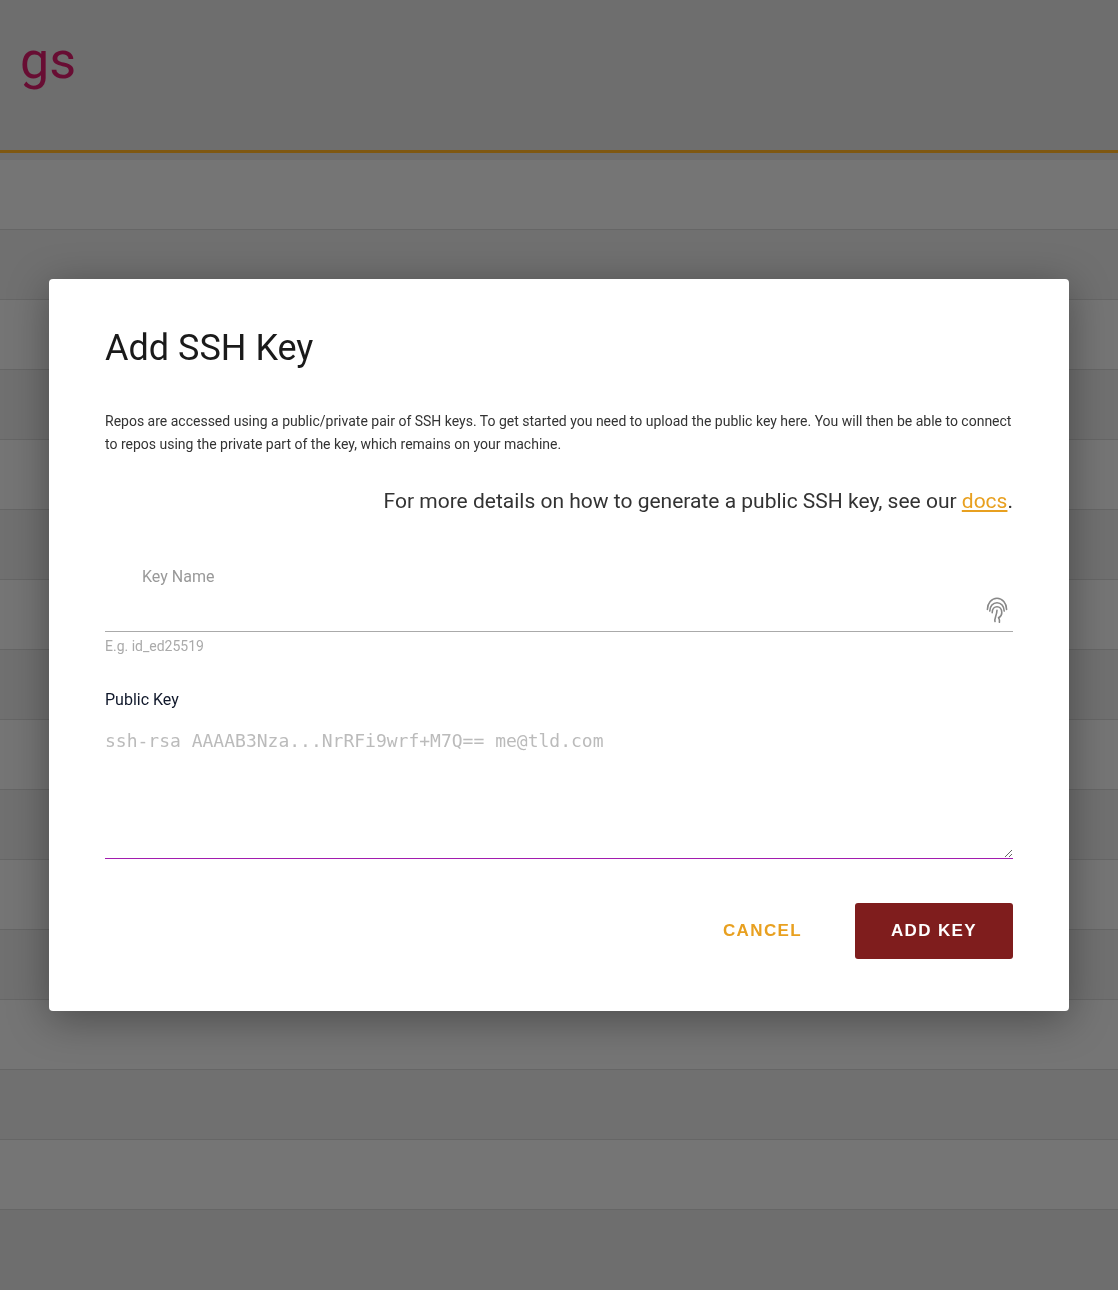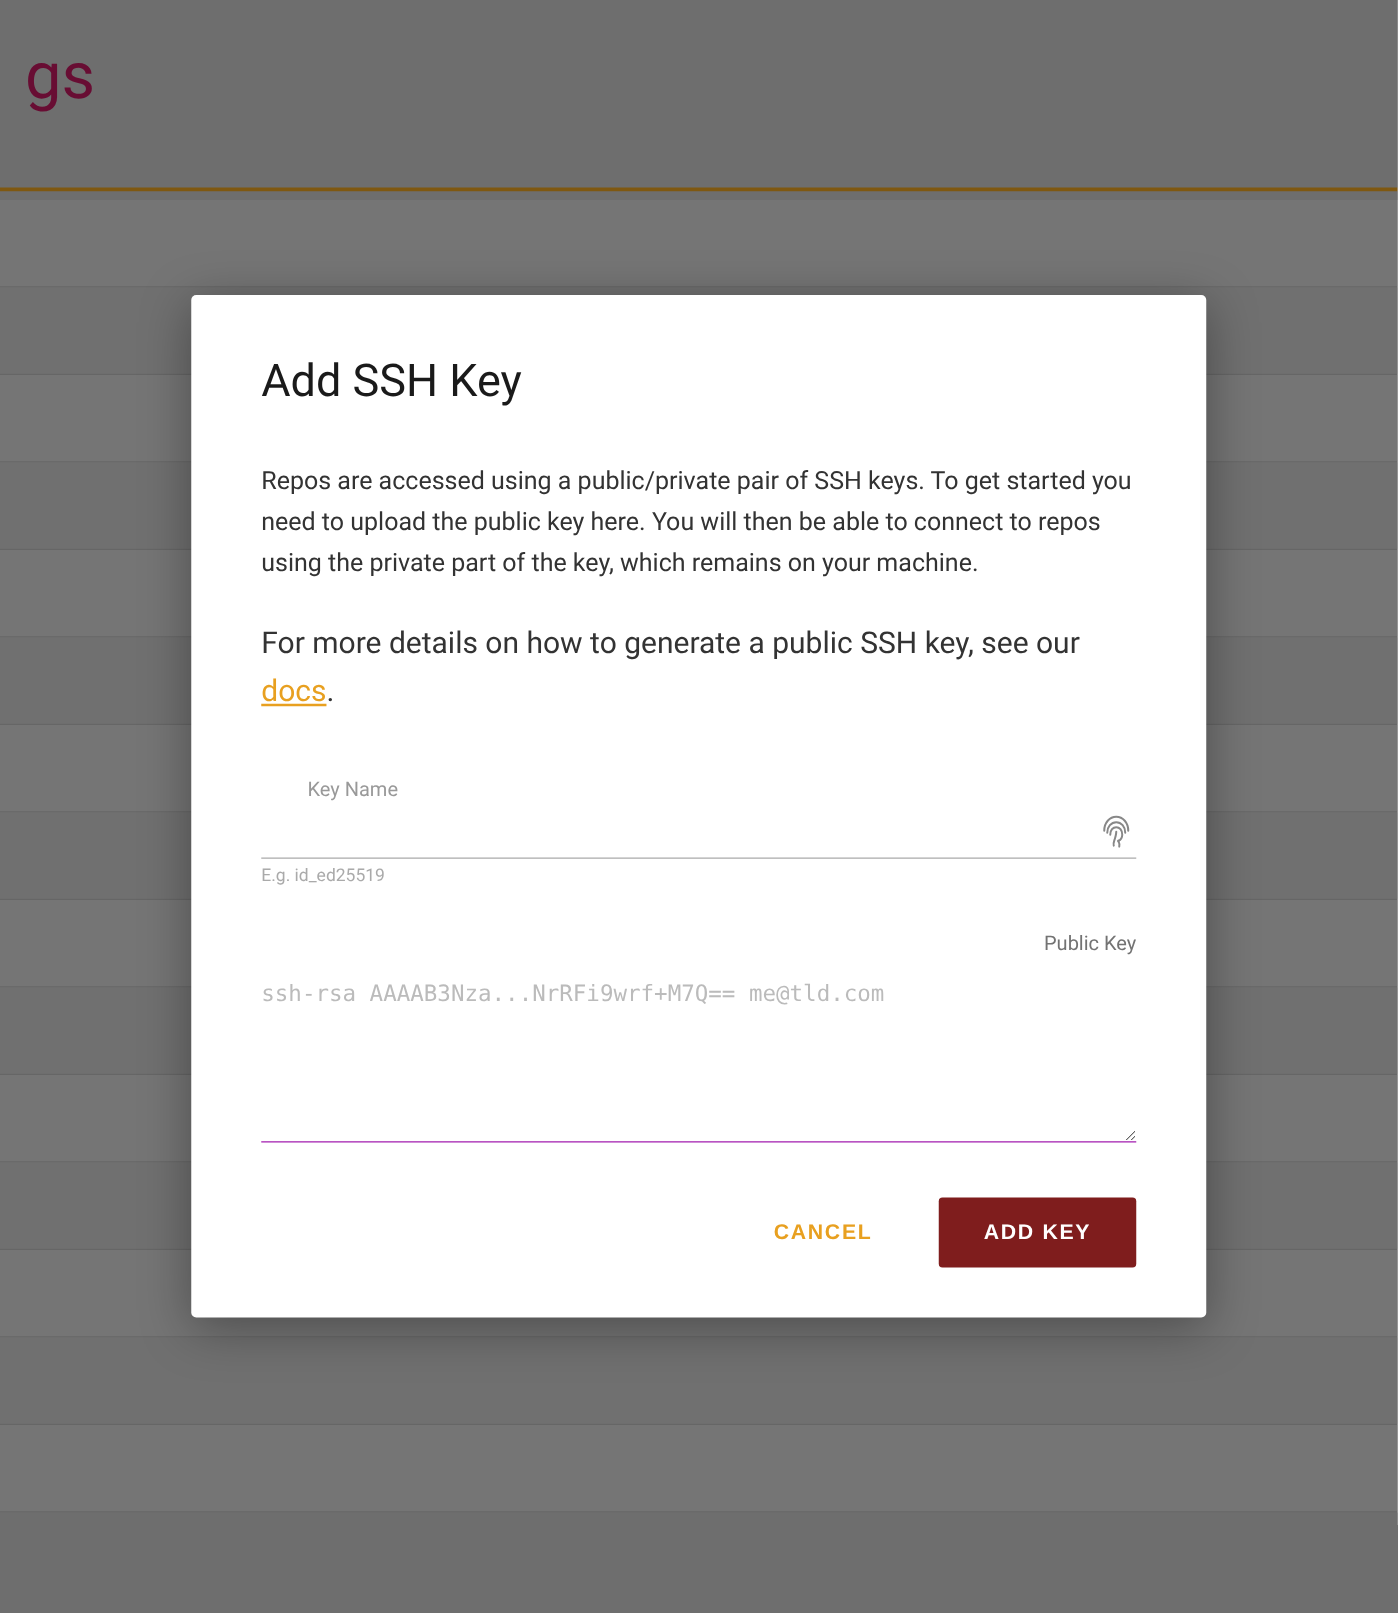--- a/index.html
+++ b/index.html
@@ -66,47 +66,48 @@
       background-color: rgba(0,0,0,0.45);
       display: flex;
       align-items: center;
       justify-content: center;
     }
 
     
     .modal {
       background: #ffffff;
       border-radius: 4px;
-      width: 812px;
+      width: 1020px;
       max-height: 1180px;
-      padding: 48px 56px 40px 56px;
+      padding: 48px 56px 52px 56px;
       position: relative;
       box-shadow: 0 8px 40px rgba(0,0,0,0.35);
     }
 
     .modal-title {
       font-size: 36px;
       font-weight: 400;
       color: #1a1a1a;
       margin-bottom: 40px;
       line-height: 1.2;
     }
 
     .modal-description {
-      font-size: 20px;
+      font-size: 14px;
       color: #333;
       line-height: 1.65;
       margin-bottom: 28px;
     }
 
     .modal-description-docs {
-      font-size: 24px;
+      font-size: 21px;
       color: #333;
       line-height: 1.65;
       margin-bottom: 48px;
+      text-align: right;
     }
 
     .docs-link {
       color: #e8a020;
       text-decoration: underline;
       cursor: pointer;
     }
 
     
     .field-group {
@@ -159,24 +160,23 @@
       margin-top: 6px;
     }
 
     
     .textarea-group {
       margin-bottom: 40px;
     }
 
     .textarea-label {
       font-size: 16px;
-      color: #737373;
+      color: #0f172a;
       display: block;
       margin-bottom: 10px;
-      text-align: right;
     }
 
     .field-textarea {
       width: 100%;
       border: none;
       border-bottom: 1px solid #a21caf;
       outline: none;
       font-size: 18px;
       color: #a16207;
       padding: 8px 8px 8px 0;

